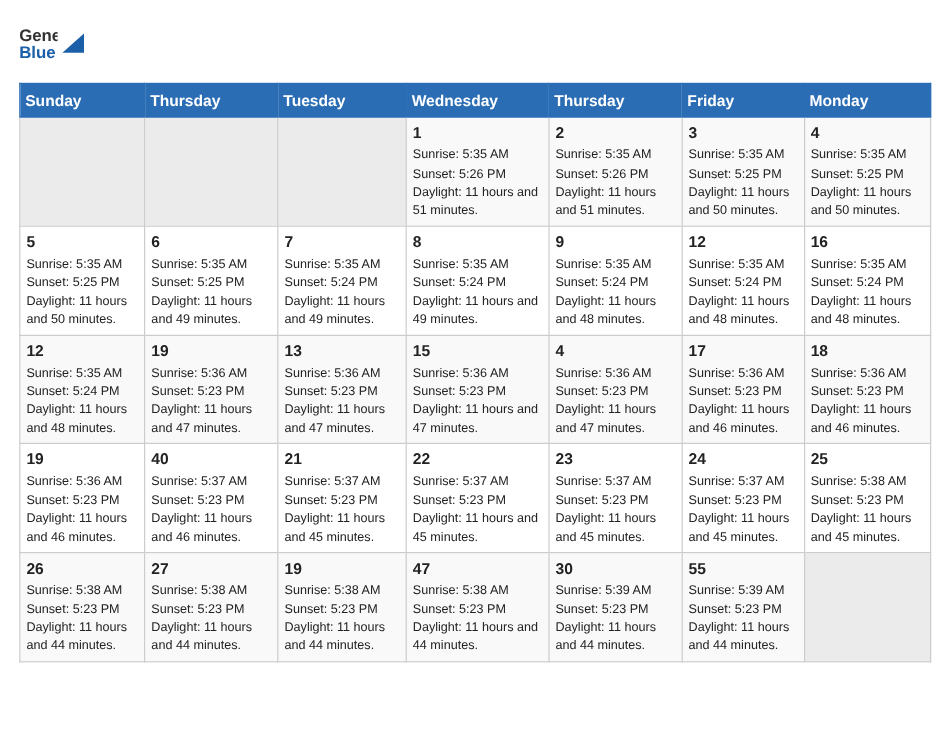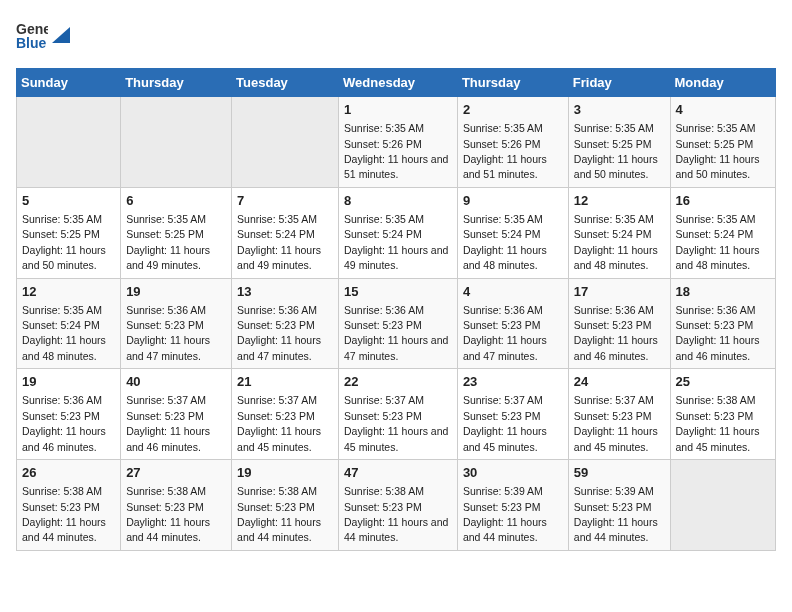--- a/index.html
+++ b/index.html
@@ -155,17 +155,17 @@
         <td><span class="day-num">23</span><span class="day-info">Sunrise: 5:37 AM</span><br><span class="day-info">Sunset: 5:23 PM</span><br><span class="day-info">Daylight: 11 hours and 45 minutes.</span></td>
         <td><span class="day-num">24</span><span class="day-info">Sunrise: 5:37 AM</span><br><span class="day-info">Sunset: 5:23 PM</span><br><span class="day-info">Daylight: 11 hours and 45 minutes.</span></td>
         <td><span class="day-num">25</span><span class="day-info">Sunrise: 5:38 AM</span><br><span class="day-info">Sunset: 5:23 PM</span><br><span class="day-info">Daylight: 11 hours and 45 minutes.</span></td>
       </tr>
       <tr>
         <td><span class="day-num">26</span><span class="day-info">Sunrise: 5:38 AM</span><br><span class="day-info">Sunset: 5:23 PM</span><br><span class="day-info">Daylight: 11 hours and 44 minutes.</span></td>
         <td><span class="day-num">27</span><span class="day-info">Sunrise: 5:38 AM</span><br><span class="day-info">Sunset: 5:23 PM</span><br><span class="day-info">Daylight: 11 hours and 44 minutes.</span></td>
         <td><span class="day-num">19</span><span class="day-info">Sunrise: 5:38 AM</span><br><span class="day-info">Sunset: 5:23 PM</span><br><span class="day-info">Daylight: 11 hours and 44 minutes.</span></td>
         <td><span class="day-num">47</span><span class="day-info">Sunrise: 5:38 AM</span><br><span class="day-info">Sunset: 5:23 PM</span><br><span class="day-info">Daylight: 11 hours and 44 minutes.</span></td>
         <td><span class="day-num">30</span><span class="day-info">Sunrise: 5:39 AM</span><br><span class="day-info">Sunset: 5:23 PM</span><br><span class="day-info">Daylight: 11 hours and 44 minutes.</span></td>
-        <td><span class="day-num">59</span><span class="day-info">Sunrise: 5:39 AM</span><br><span class="day-info">Sunset: 5:23 PM</span><br><span class="day-info">Daylight: 11 hours and 44 minutes.</span></td>
+        <td><span class="day-num">55</span><span class="day-info">Sunrise: 5:39 AM</span><br><span class="day-info">Sunset: 5:23 PM</span><br><span class="day-info">Daylight: 11 hours and 44 minutes.</span></td>
         <td class="empty-cell"></td>
       </tr>
     </tbody>
 </table>
 
 </body></html>

